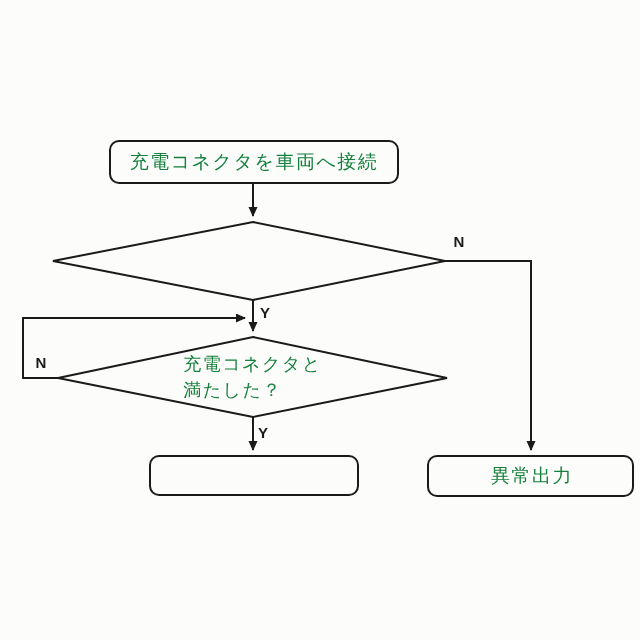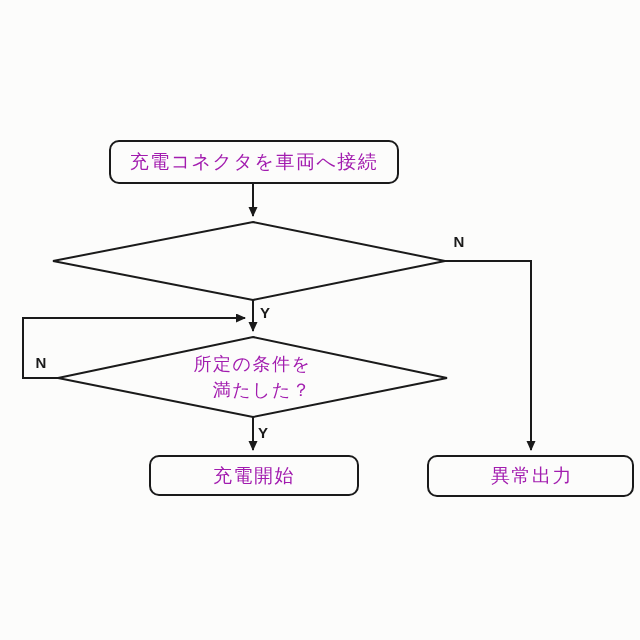--- a/index.html
+++ b/index.html
@@ -19,23 +19,23 @@
   .canvas svg {
     position: absolute;
     left: 0;
     top: 0;
   }
   .node-label {
     position: absolute;
     display: flex;
     align-items: center;
     justify-content: center;
-    text-align: right;
+    text-align: left;
     white-space: pre-line;
-    color: #a21caf;
+    color: #15803d;
     letter-spacing: 1.5px;
     line-height: 1.45;
   }
   .node-label.box-text {
     font-size: 19px;
   }
   .node-label.diamond-text {
     font-size: 18px;
   }
   .branch-label {
@@ -72,24 +72,23 @@
     <rect x="110" y="141" width="288" height="42" rx="9" fill="#fcfcfb" stroke="#1a1a1a" stroke-width="2"></rect>
     <polygon points="253,222 445,261 253,300 53,261" fill="#fcfcfb" stroke="#1a1a1a" stroke-width="2"></polygon>
     <polygon points="253,337 447,378 253,417 58,378" fill="#fcfcfb" stroke="#1a1a1a" stroke-width="2"></polygon>
     <rect x="150" y="456" width="208" height="39" rx="9" fill="#fcfcfb" stroke="#1a1a1a" stroke-width="2"></rect>
     <rect x="428" y="456" width="205" height="40" rx="9" fill="#fcfcfb" stroke="#1a1a1a" stroke-width="2"></rect>
   </svg>
 
   <div class="node-label box-text" style="left:110px; top:141px; width:288px; height:42px;">充電コネクタを車両へ接続</div>
 
 
-  <div class="node-label diamond-text" style="left:58px; top:337px; width:389px; height:80px;">所定の条件を
+  <div class="node-label diamond-text" style="left:58px; top:337px; width:389px; height:80px;">充電コネクタと
 満たした？</div>
 
-  <div class="node-label box-text" style="left:150px; top:456px; width:208px; height:39px;">充電開始</div>
 
   <div class="node-label box-text" style="left:410px; top:456px; width:244px; height:40px;">異常出力</div>
 
   <div class="branch-label" style="left:448px; top:230px;">N</div>
 
   <div class="branch-label" style="left:254px; top:301px;">Y</div>
 
   <div class="branch-label" style="left:30px; top:351px;">N</div>
 
   <div class="branch-label" style="left:252px; top:421px;">Y</div>

